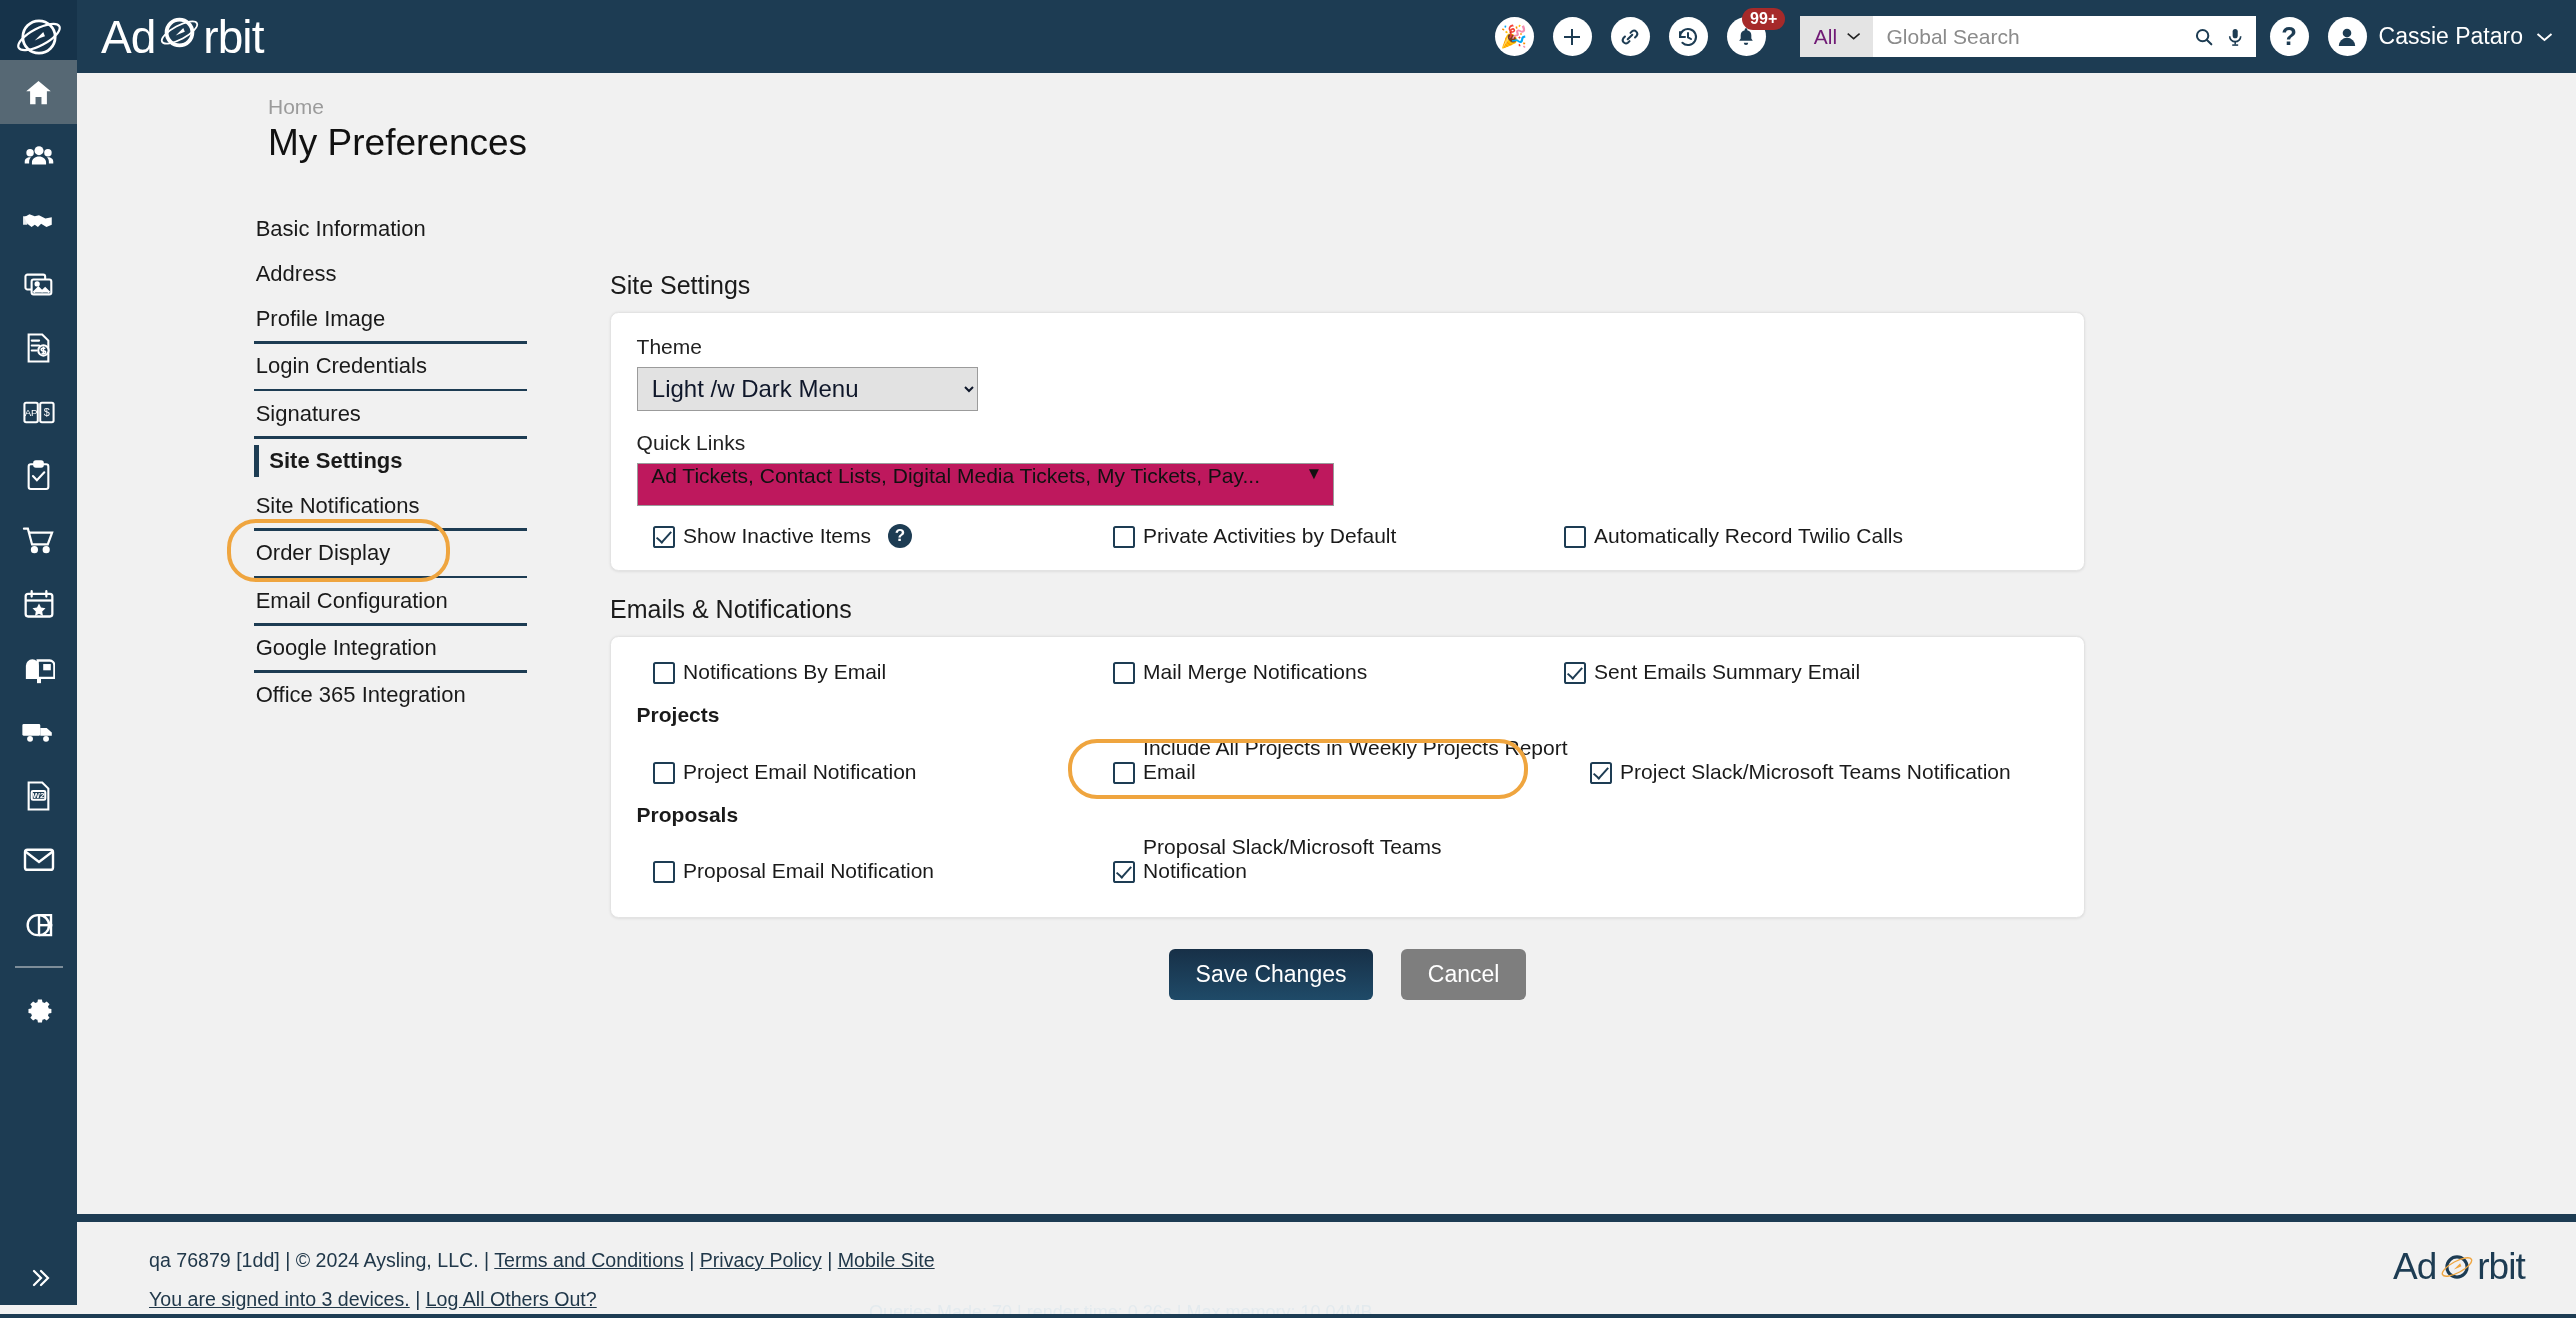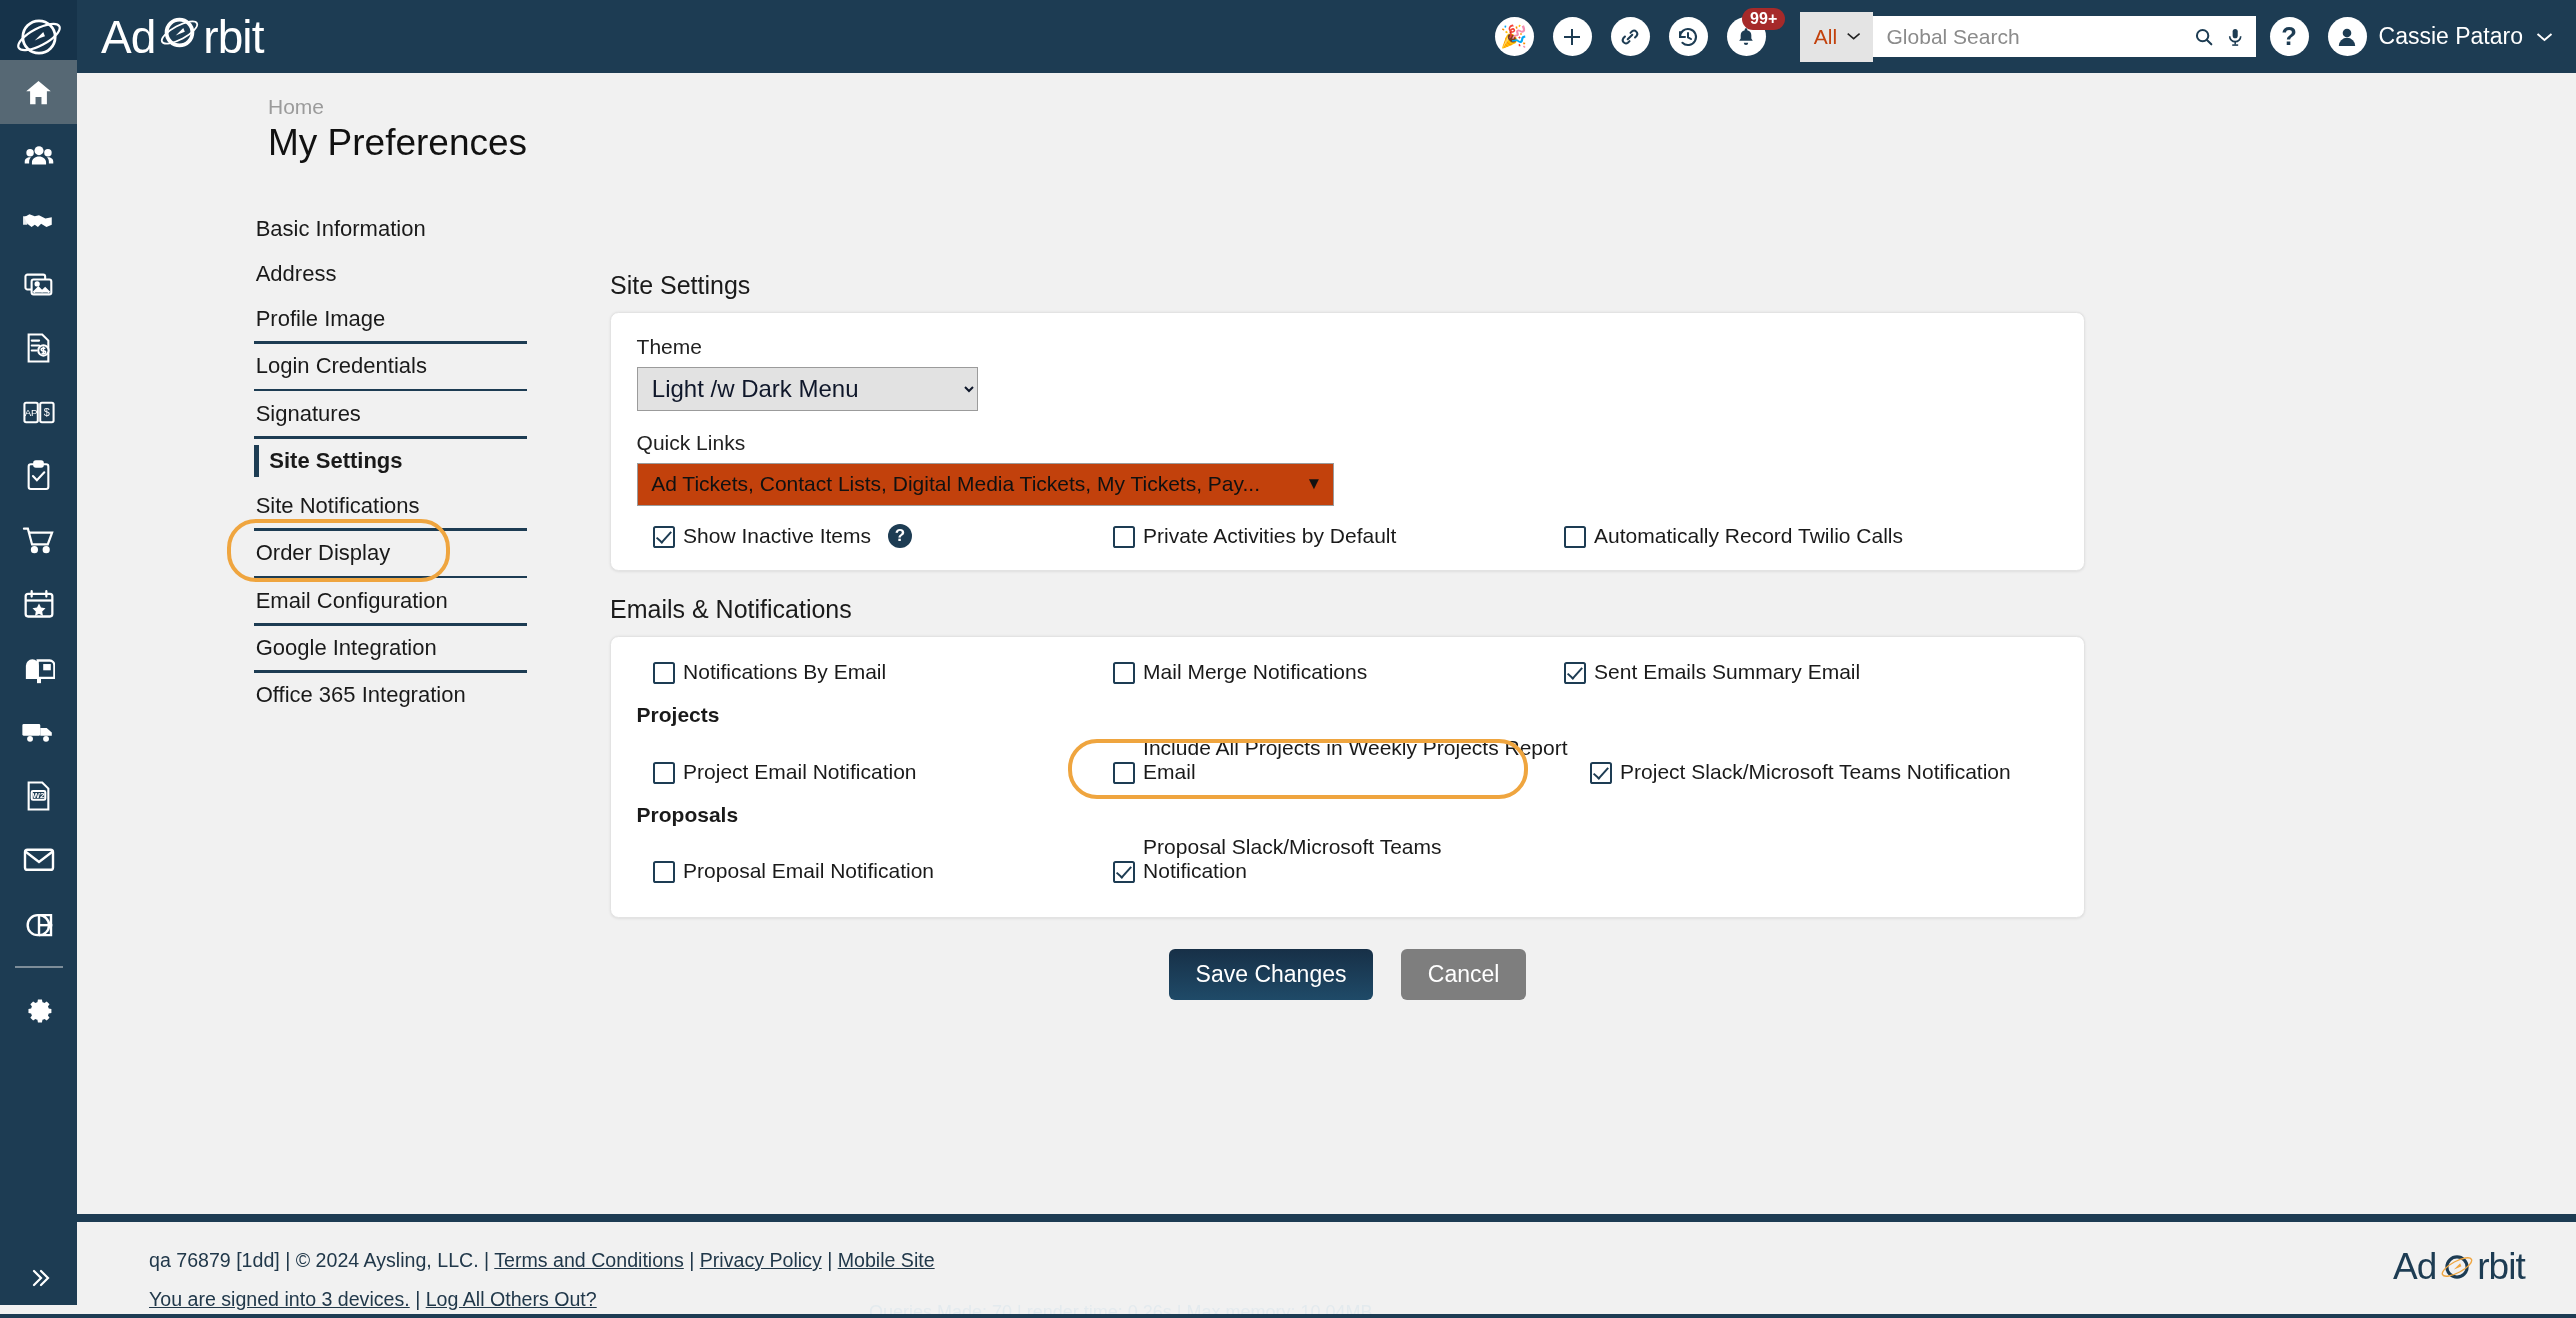--- a/index.html
+++ b/index.html
@@ -40,22 +40,22 @@
   .badge {
     position: absolute; top: -9.4px; right: -19px;
     background: #a62a2a; color: #fff; border-radius: 20.4px;
     font-size: 16px; font-weight: 700; padding: 2.6px 7.7px; line-height: 1.1;
   }
   .searchwrap {
     display: flex; align-items: center; height: 41px;
     margin-left: 15.3px; background:#fff;
   }
   .search-all {
-    background: #e4e4e4; height: 50px; display: flex; align-items: center;
-    padding: 0 12px 0 13.6px; gap: 8.5px; color: #c2410c; font-size: 21px;
+    background: #e4e4e4; height: 41px; display: flex; align-items: center;
+    padding: 0 12px 0 13.6px; gap: 8.5px; color: #701a75; font-size: 21px;
   }
   .search-field {
     width: 383px; height: 41px; display: flex; align-items: center;
     background: #fff; padding: 0 10.2px 0 13.6px; gap: 10.2px;
   }
   .search-field .ph { flex: 1; color: #8b8b8b; font-size: 21px; }
   .help-icon { margin-left: 13.6px; }
   .avatar-icon { margin-right: 12px; }
   .username { color: #fff; font-size: 23px; margin-right: 12px; white-space: nowrap; }
   .caret-down { color:#fff; font-size: 19px; }
@@ -114,22 +114,22 @@
     padding: 22px 25.6px 22px 25.6px;
   }
   .fld-label { font-size: 21px; color: #222; margin-bottom: 7.7px; }
   select.theme-select {
     width: 341px; height: 44px; font-size: 24px;
     font-family: "Liberation Sans", sans-serif;
     border: 0.9px solid #9b9b9b; background: #e2e2e2; color: #0f172a;
     padding: 0 10.2px; border-radius: 0;
   }
   .ql-box {
-    width: 697px; height: 43px; border: 0.9px solid #9b9b9b; background:#c2410c;
-    display: flex; align-items: center; padding: 0 10.2px 0 13.6px; font-size: 21px; color:#111;
+    width: 697px; height: 43px; border: 0.9px solid #9b9b9b; background:#be185d;
+    display: flex; padding: 0 10.2px 0 13.6px; font-size: 21px; color:#111;
   }
   .ql-box .tri { margin-left: auto; font-size: 17px; color:#111; }
   .spacer-24 { height: 20.4px; }
 
   .chkrow { display: flex; }
   .chkcell { display: flex; align-items: flex-end; gap: 8.5px; font-size: 21px; color: #1a1a1a; padding-left: 16px; }
   .c1 { width: 460px; }
   .c2 { width: 451px; }
   .c3 { width: 477px; }
   .cb {

